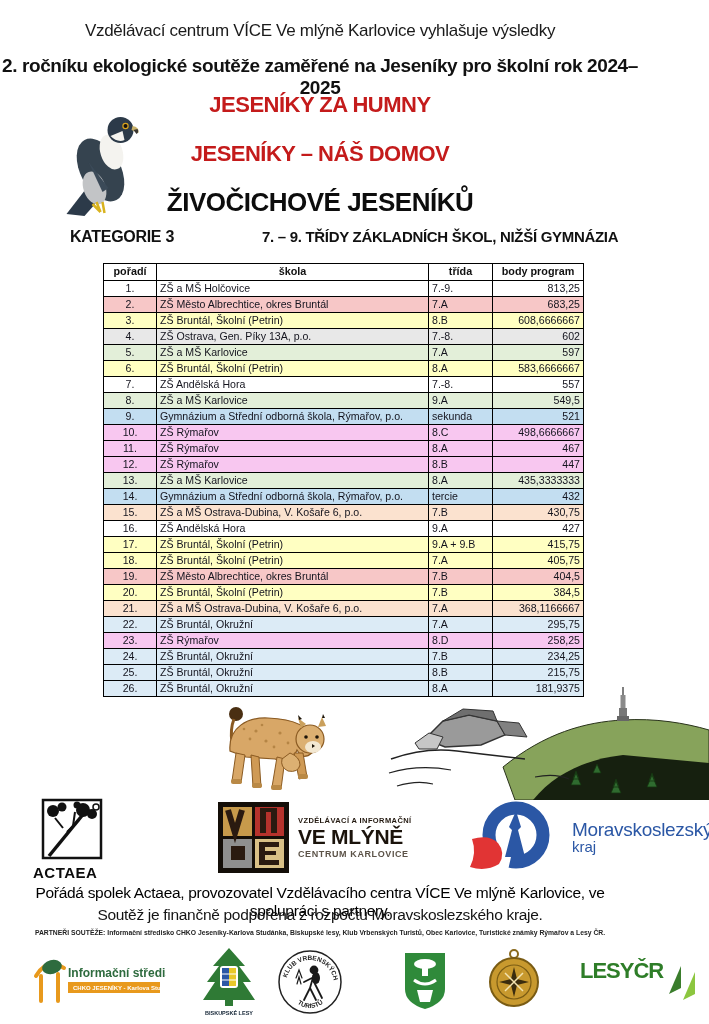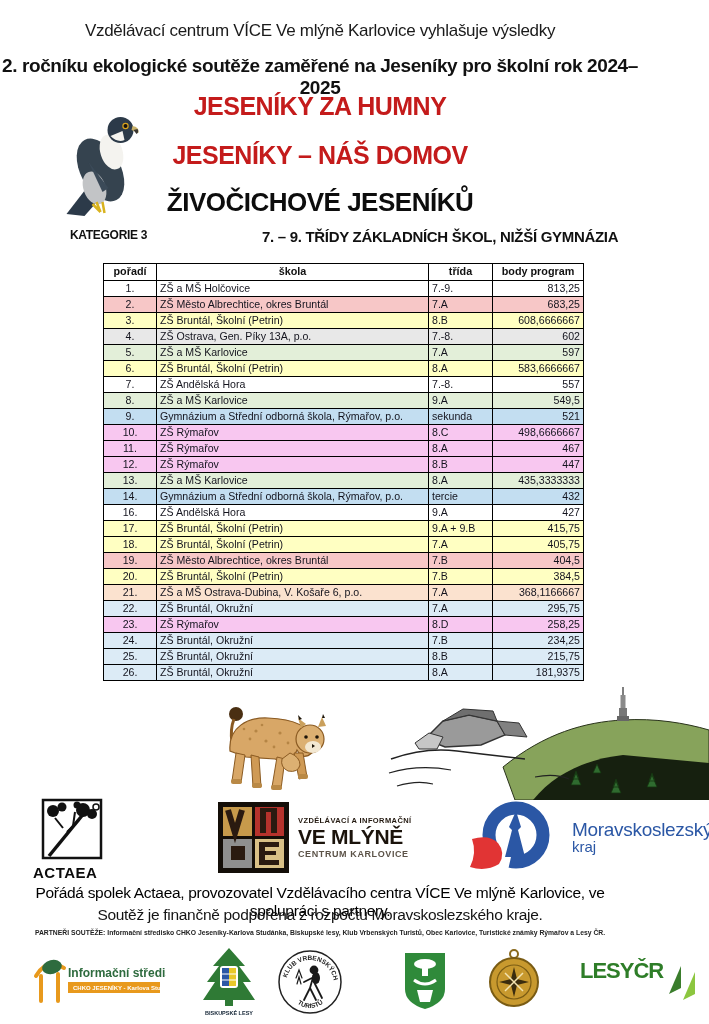--- a/index.html
+++ b/index.html
@@ -5,25 +5,25 @@
   html,body{margin:0;padding:0;background:#888;}
   .page{
     position:relative;width:709px;height:1024px;background:#fff;
     margin:0 auto;overflow:hidden;
     font-family:"Liberation Sans",sans-serif;color:#111;
   }
   .abs{position:absolute;}
   .center{left:0;width:640px;text-align:center;}
   .topline1{top:21px;font-size:17px;letter-spacing:-0.3px;color:#1a1a1a;}
   .topline2{top:55px;font-size:19px;font-weight:bold;letter-spacing:-0.4px;color:#111;}
-  .title-red{font-size:25px;font-weight:bold;letter-spacing:-0.5px;color:var(--title-red,#c41b1b);}
+  .title-red{font-size:22px;font-weight:bold;letter-spacing:-0.5px;color:var(--title-red,#c41b1b);}
   .title-red.t1{top:92px;}
   .title-red.t2{top:141px;}
   .title-black{top:187px;font-size:26px;font-weight:bold;letter-spacing:-0.5px;color:#0d0d0d;}
-  .cat-label{top:228px;left:70px;font-size:12px;font-weight:bold;letter-spacing:-0.3px;}
+  .cat-label{top:228px;left:70px;font-size:16px;font-weight:bold;letter-spacing:-0.3px;}
   .cat-desc{top:228px;left:262px;font-size:15px;font-weight:bold;letter-spacing:-0.3px;}
 
   .falcon{left:46px;top:92px;}
 
   table.results{
     position:absolute;left:103px;top:263px;width:480px;
     border-collapse:collapse;table-layout:fixed;
     font-size:10.6px;line-height:1.05;
   }
   table.results th{
@@ -193,20 +193,26 @@
       <td class="col-rank">13.</td>
       <td class="col-school">ZŠ a MŠ Karlovice</td>
       <td class="col-class">8.A</td>
       <td class="col-points">435,3333333</td>
     </tr>
         <tr style="background: rgb(195, 222, 241);">
       <td class="col-rank">14.</td>
       <td class="col-school">Gymnázium a Střední odborná škola, Rýmařov, p.o.</td>
       <td class="col-class">tercie</td>
       <td class="col-points">432</td>
+    </tr>
+        <tr style="background: rgb(251, 226, 207);">
+      <td class="col-rank">15.</td>
+      <td class="col-school">ZŠ a MŠ Ostrava-Dubina, V. Košaře 6, p.o.</td>
+      <td class="col-class">7.B</td>
+      <td class="col-points">430,75</td>
     </tr>
         <tr style="background: rgb(255, 255, 255);">
       <td class="col-rank">16.</td>
       <td class="col-school">ZŠ Andělská Hora</td>
       <td class="col-class">9.A</td>
       <td class="col-points">427</td>
     </tr>
         <tr style="background: rgb(255, 255, 194);">
       <td class="col-rank">17.</td>
       <td class="col-school">ZŠ Bruntál, Školní (Petrin)</td>

